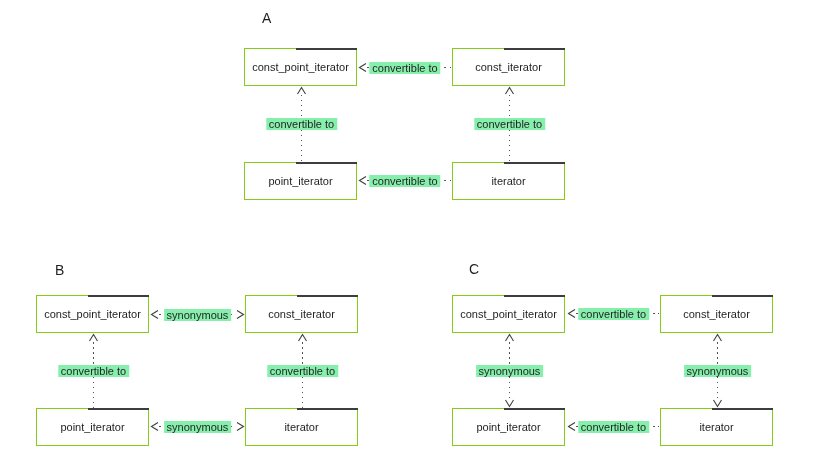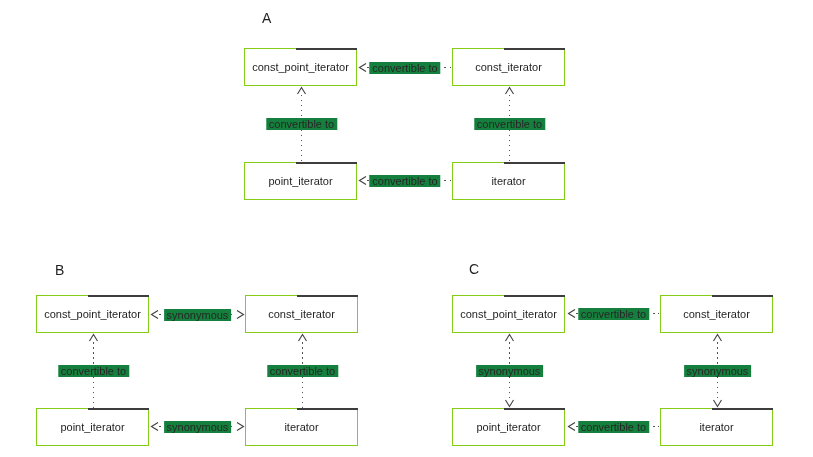--- a/index.html
+++ b/index.html
@@ -37,21 +37,21 @@
   .hconn.two .hline{right:9px;}
   .vconn{position:absolute;width:15px;z-index:1;}
   .vline{
     position:absolute;left:7px;width:1px;top:9px;bottom:0;
     background-image:repeating-linear-gradient(180deg,#555 0 1.5px,transparent 1.5px 5px);
   }
   .vconn.two .vline{bottom:9px;}
   .clabel{
     position:absolute;left:50%;top:50%;
     transform:translate(-50%,-50%);
-    background:#15803d;
+    background:#86efac;
     padding:0 3px;
     font-size:11px;line-height:12px;color:#262626;
     white-space:nowrap;
     z-index:3;
   }
   .ah{position:absolute;}
   .ah.left{left:0;top:2px;}
   .ah.right{right:0;top:2px;}
   .ah.up{top:0;left:2px;}
   .ah.down{bottom:0;left:2px;}

